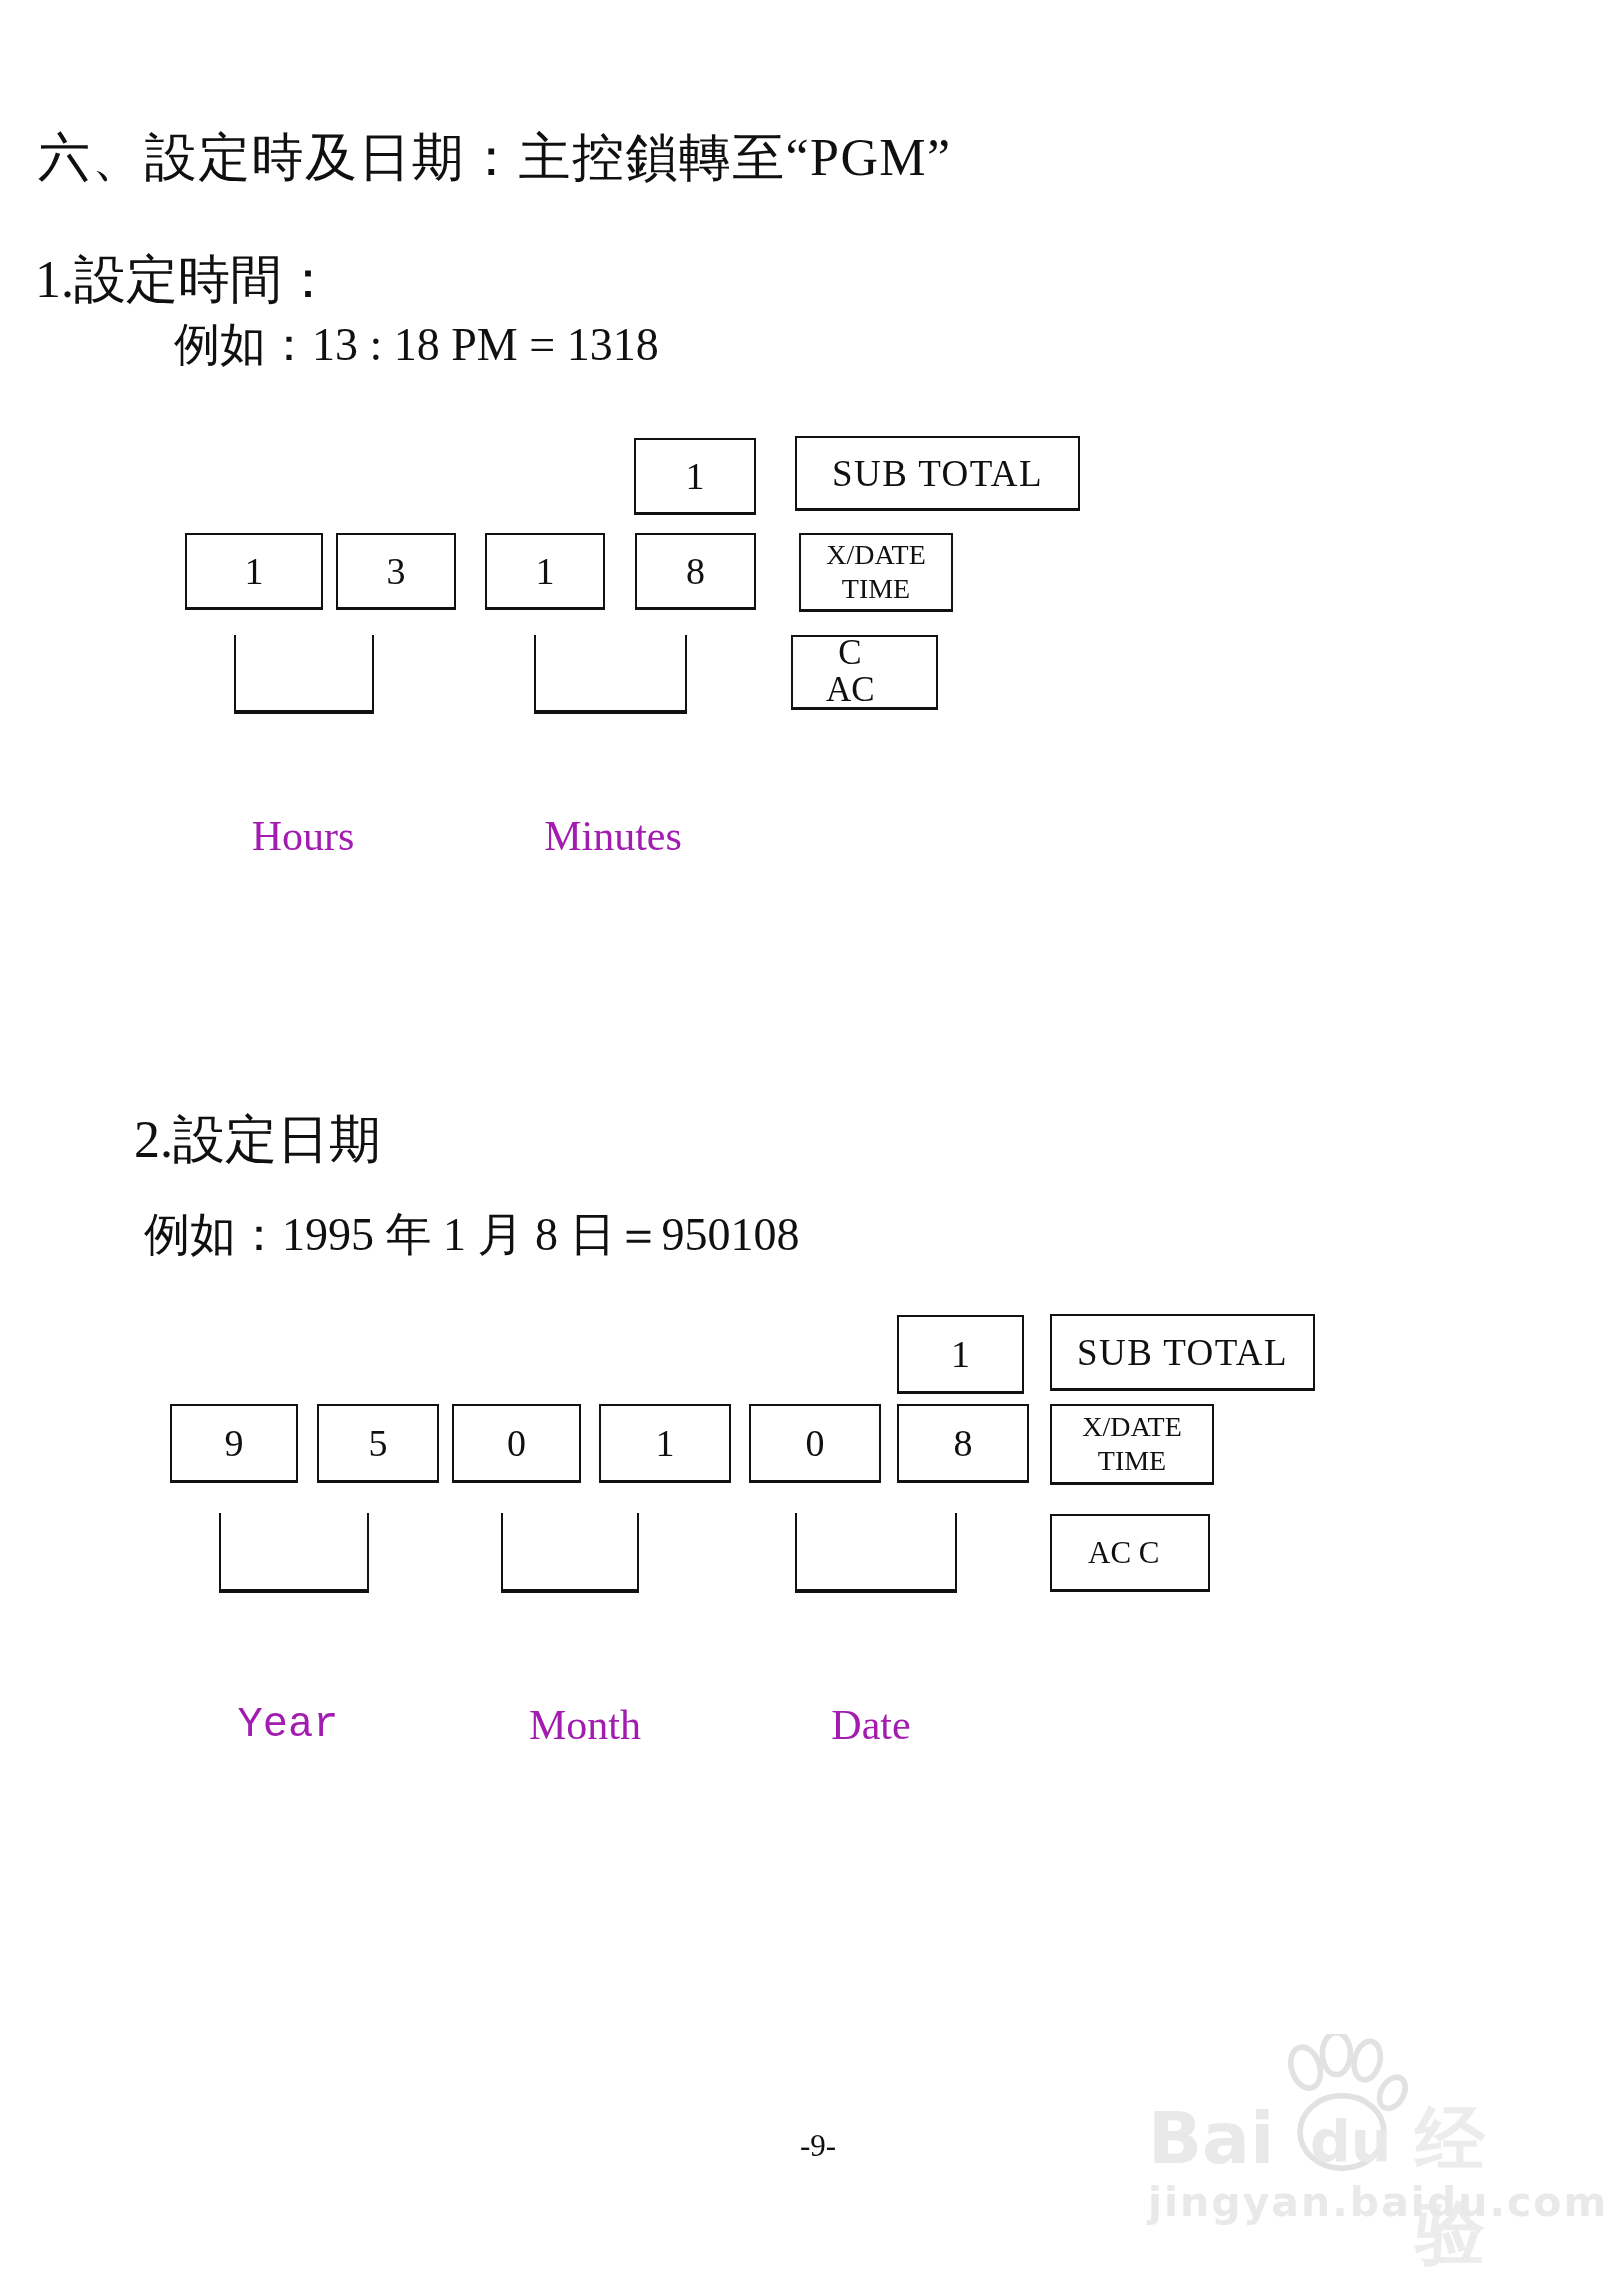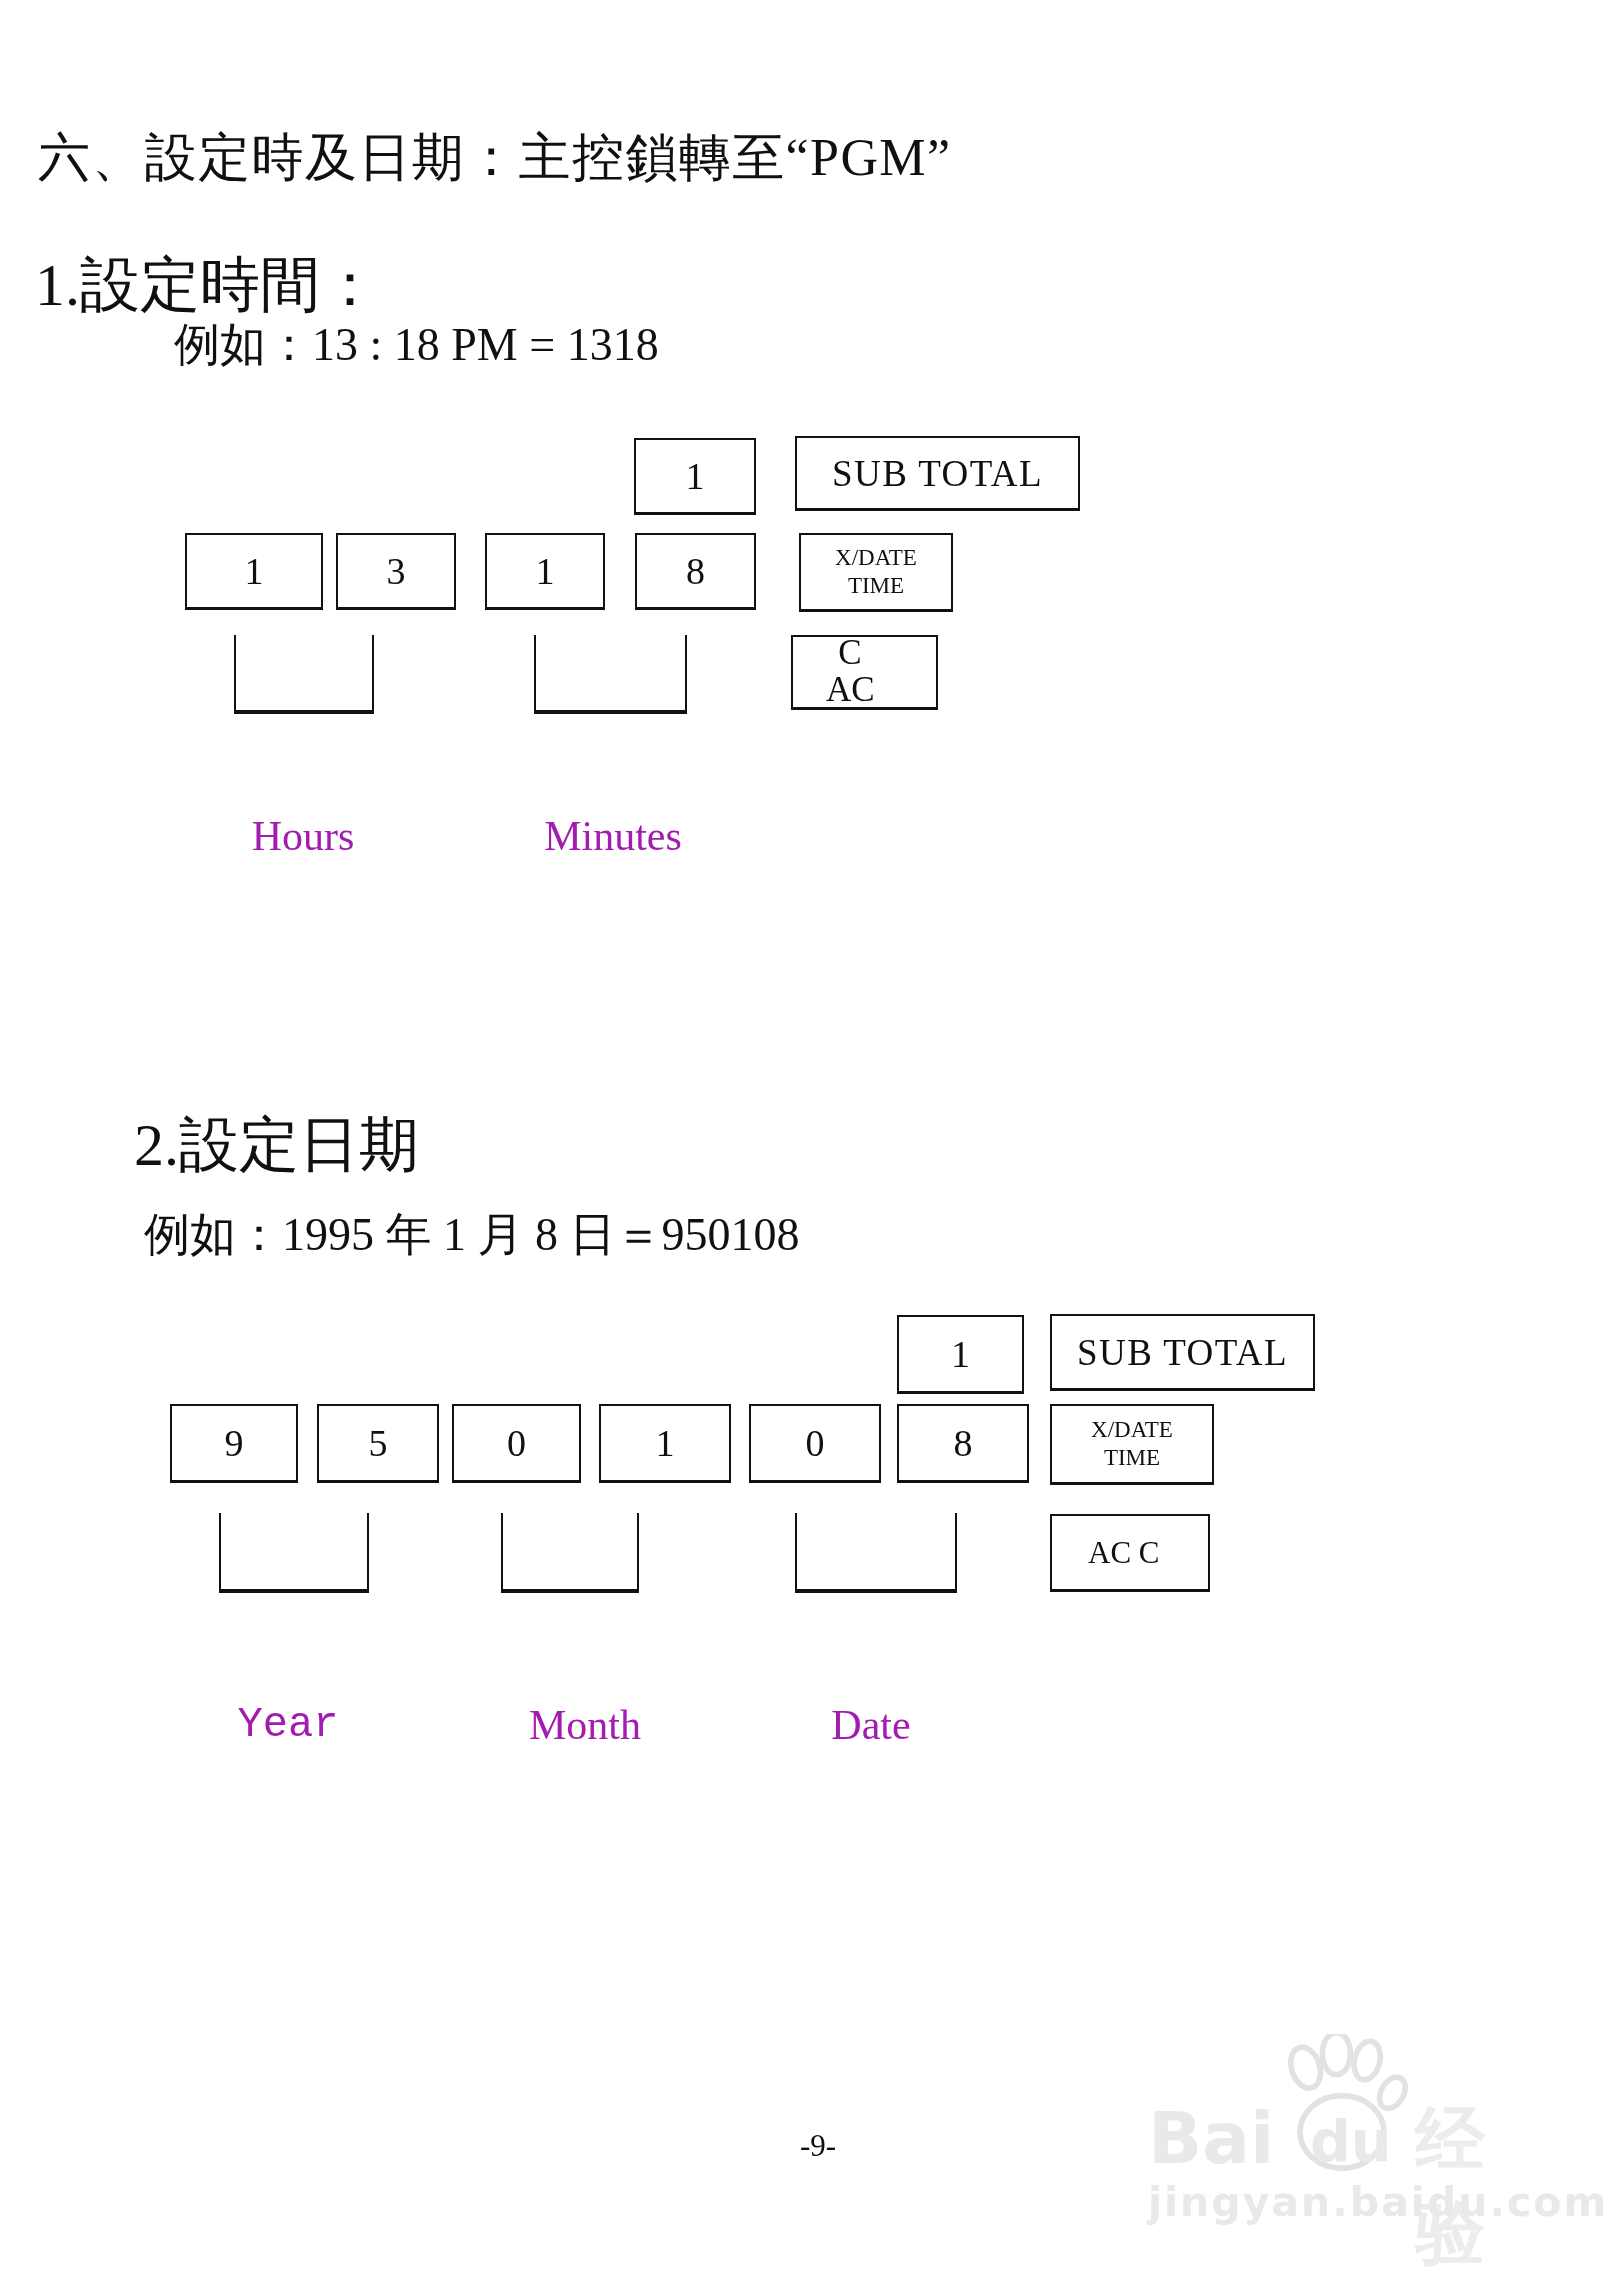--- a/index.html
+++ b/index.html
@@ -7,35 +7,35 @@
     position: relative;
     width: 1622px;
     height: 2295px;
     background: #ffffff;
     font-family: "Liberation Serif", "DejaVu Serif", serif;
     color: #101010;
     overflow: hidden;
   }
   .txt { position: absolute; white-space: nowrap; color: #101010; }
   .title { font-size: 52px; letter-spacing: 1.4px; }
-  .heading { font-size: 60px; }
+  .heading { font-size: 52px; }
   .example { font-size: 46px; }
   .key {
     position: absolute;
     border: 2px solid #111111;
     border-bottom-width: 3.4px;
     background: #ffffff;
     display: flex;
     align-items: center;
     justify-content: center;
     font-size: 38px;
     color: #101010;
   }
   .key.wide { font-size: 37px; letter-spacing: 1.4px; }
-  .key.xdate { flex-direction: column; font-size: 23px; line-height: 1.2; }
+  .key.xdate { flex-direction: column; font-size: 28px; line-height: 1.2; }
   .key.cac {
     flex-direction: column;
     align-items: flex-start;
     justify-content: center;
     padding-left: 33px;
     font-size: 35px;
     line-height: 1.05;
     box-sizing: border-box;
   }
   .key.cac .l1 { margin-left: 12.3px; }

